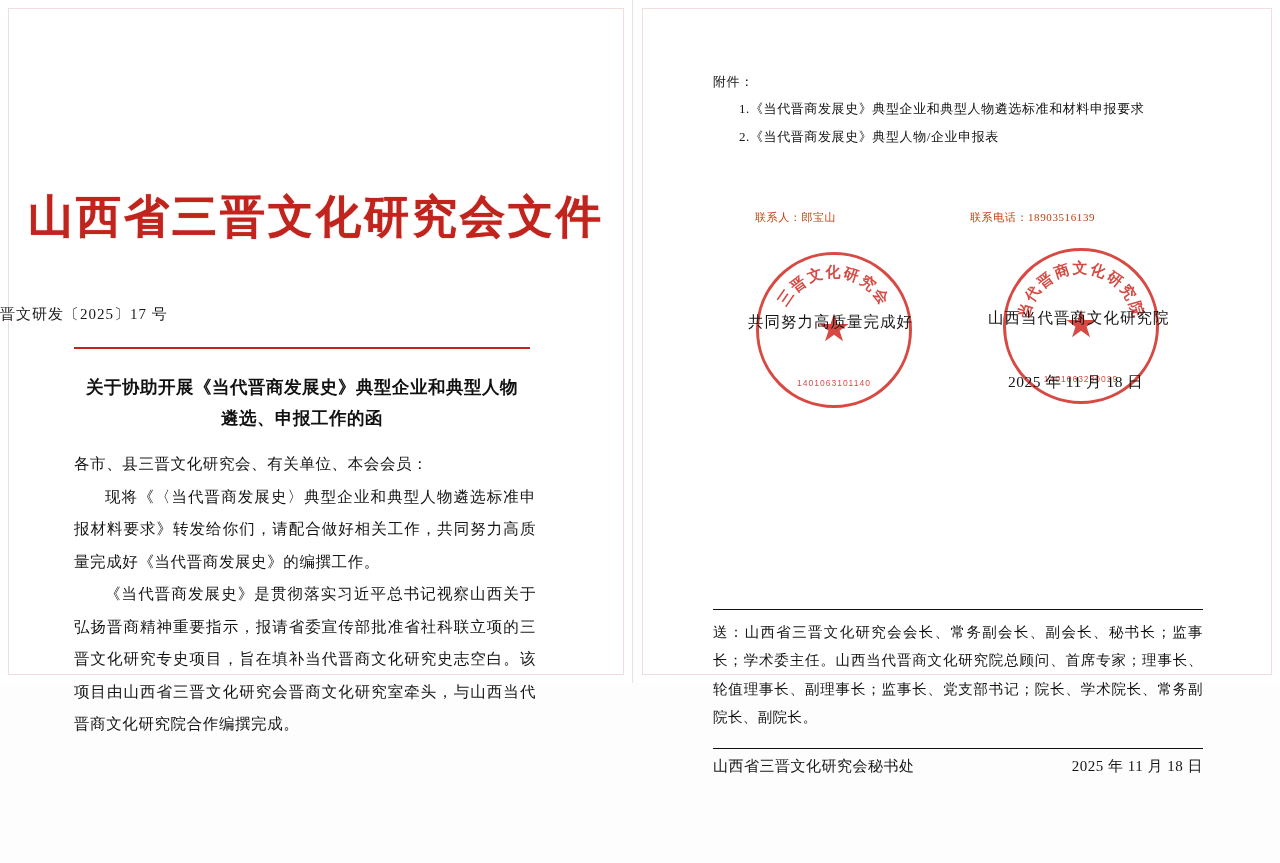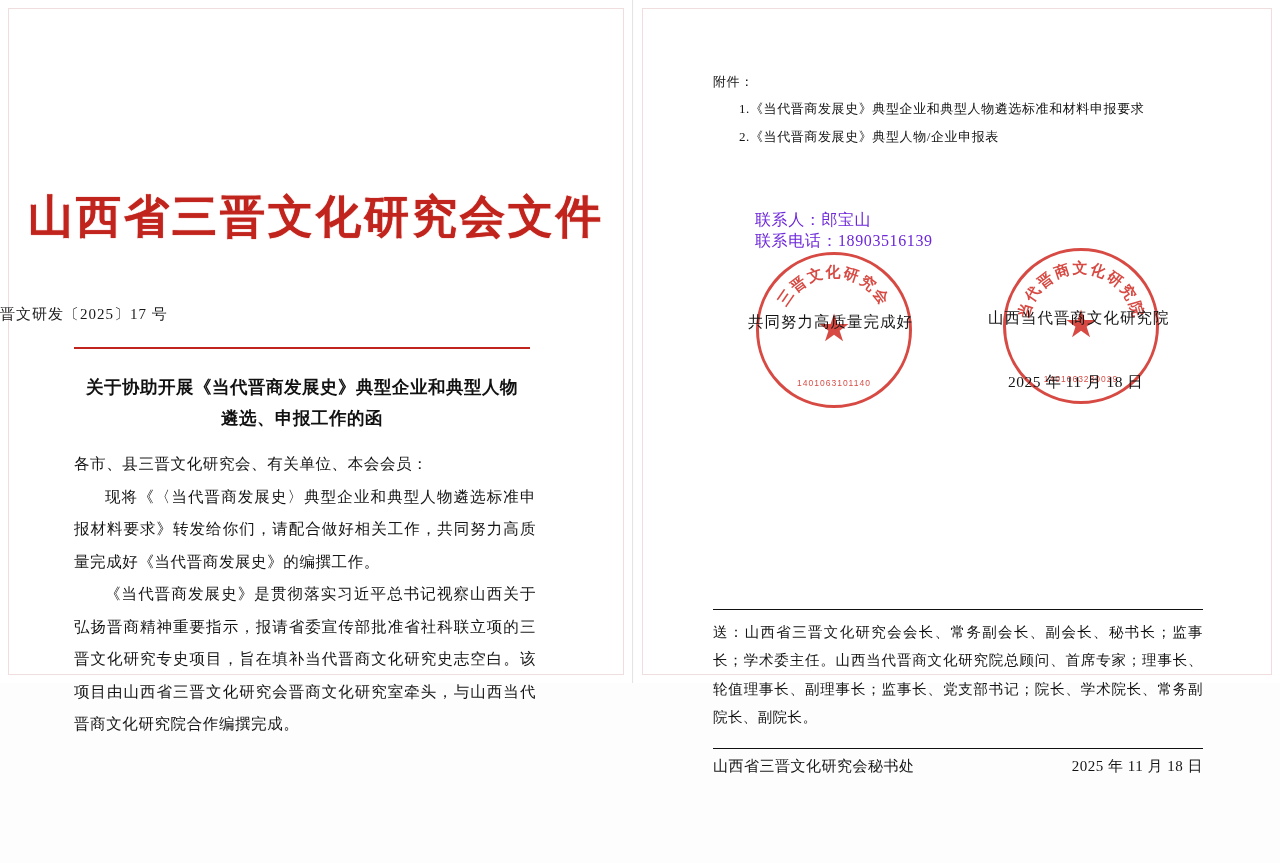--- a/index.html
+++ b/index.html
@@ -117,25 +117,24 @@
     letter-spacing: 0.6px;
     text-align: justify;
   }
   .attach-block p { margin: 0; }
 
   .contact-row {
     position: absolute;
     left: 755px;
     width: 450px;
     top: 210px;
-    font-size: 16px;
-    color: #6d28d9;
+    font-size: 11px;
+    color: #c2410c;
     letter-spacing: 0.6px;
     display: flex;
-    flex-direction: column;
   }
   .contact-person { width: 215px; }
 
   
   .seal {
     position: absolute;
     width: 150px;
     height: 150px;
     border: 3px solid #d2322a;
     border-radius: 50%;

